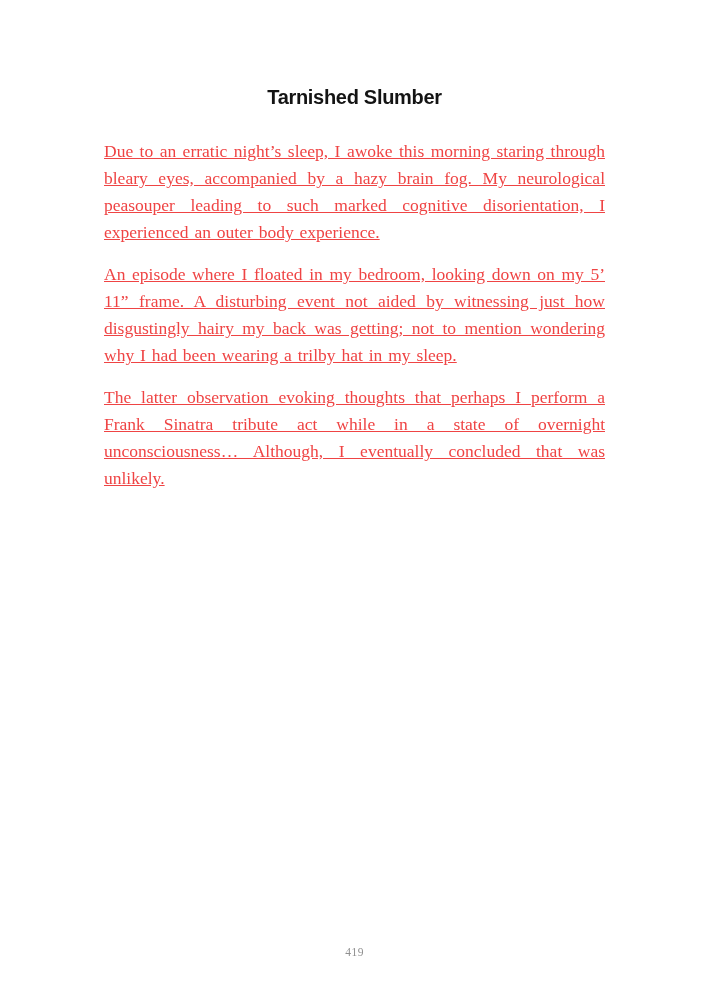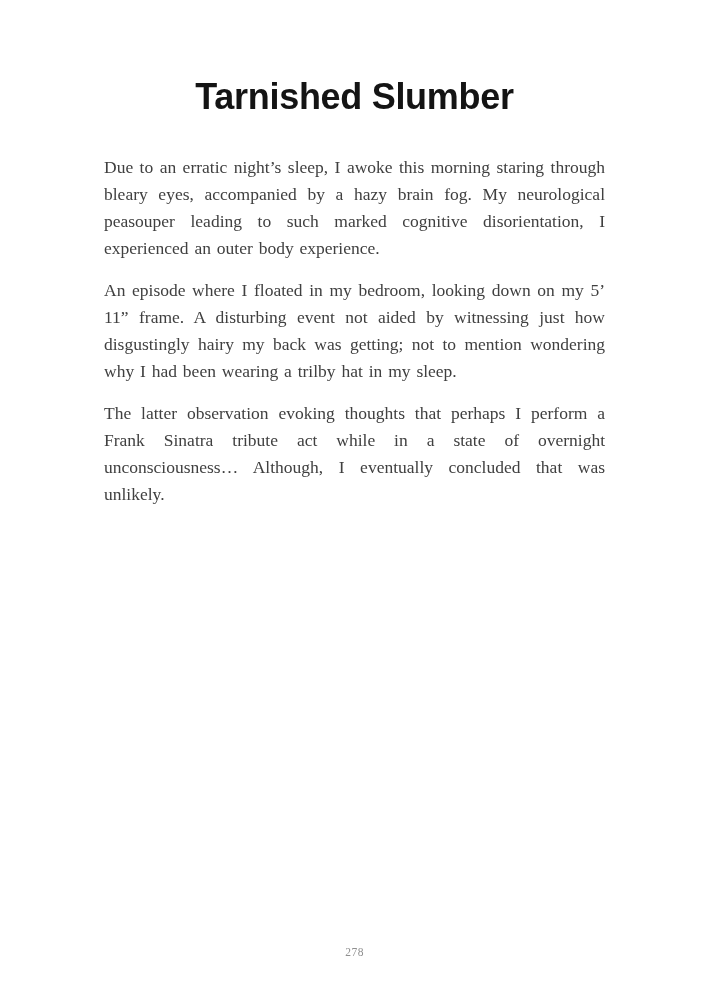--- a/index.html
+++ b/index.html
@@ -19,33 +19,34 @@
     position: absolute;
     inset: 0;
     background: #ffffff;
   }
   .chapter-title {
     margin: 0;
     padding-top: 80px;
     text-align: center;
     font-family: "Liberation Sans", sans-serif;
     font-weight: 700;
-    font-size: 36px;
+    font-size: 20px;
     line-height: 34px;
     letter-spacing: -0.3px;
     color: #141414;
   }
   .body-copy {
     width: 501px;
-    margin: 40px auto 0 auto;
+    margin: 24px auto 0 auto;
     font-size: 17.5px;
     line-height: 27px;
     text-align: justify;
-    color: #404040;
+    color: #ef4444;
     word-spacing: 1.5px;
+    text-decoration: underline;
   }
   .body-copy p {
     margin: 0 0 15px 0;
   }
   .page-number {
     position: absolute;
     bottom: 34px;
     left: 0;
     right: 0;
     text-align: center;
@@ -60,14 +61,14 @@
 
 <div class="book-page">
   <h1 class="chapter-title">Tarnished Slumber</h1>
 
   <main class="body-copy">
     <p>Due to an erratic night’s sleep, I awoke this morning staring through bleary eyes, accompanied by a hazy brain fog. My neurological peasouper leading to such marked cognitive disorientation, I experienced an outer body experience.</p>
     <p>An episode where I floated in my bedroom, looking down on my 5’ 11” frame. A disturbing event not aided by witnessing just how disgustingly hairy my back was getting; not to mention wondering why I had been wearing a trilby hat in my sleep.</p>
     <p>The latter observation evoking thoughts that perhaps I perform a Frank Sinatra tribute act while in a state of overnight unconsciousness… Although, I eventually concluded that was unlikely.</p>
   </main>
 
-  <footer class="page-number">278</footer>
+  <footer class="page-number">419</footer>
 </div>
 
 </body></html>

